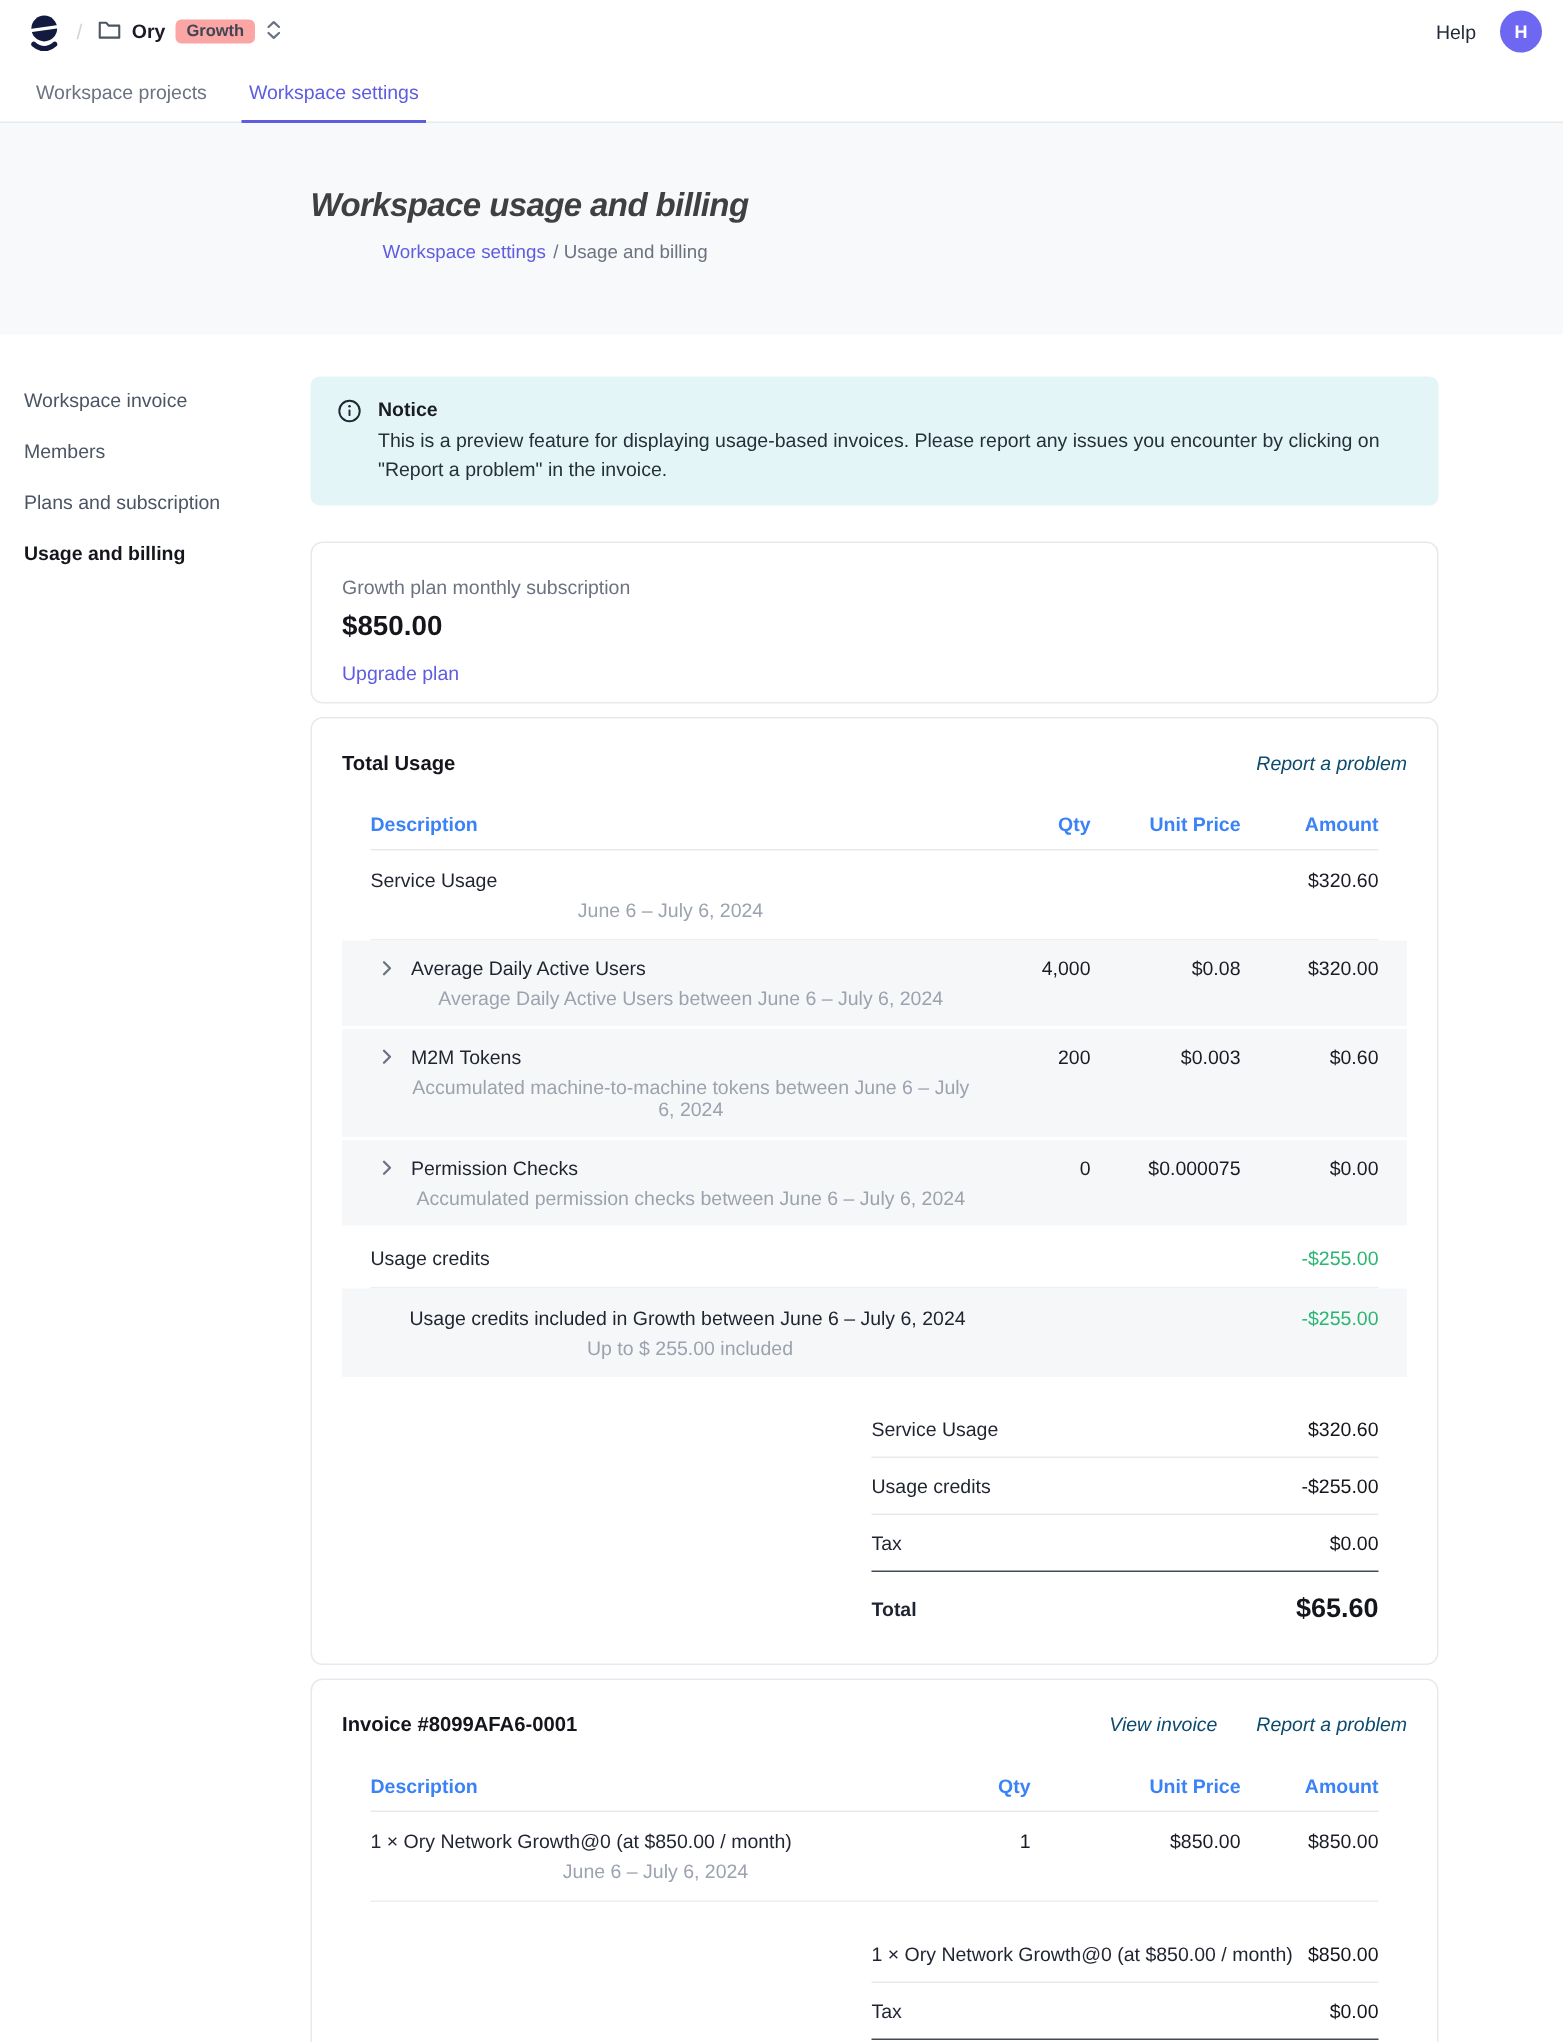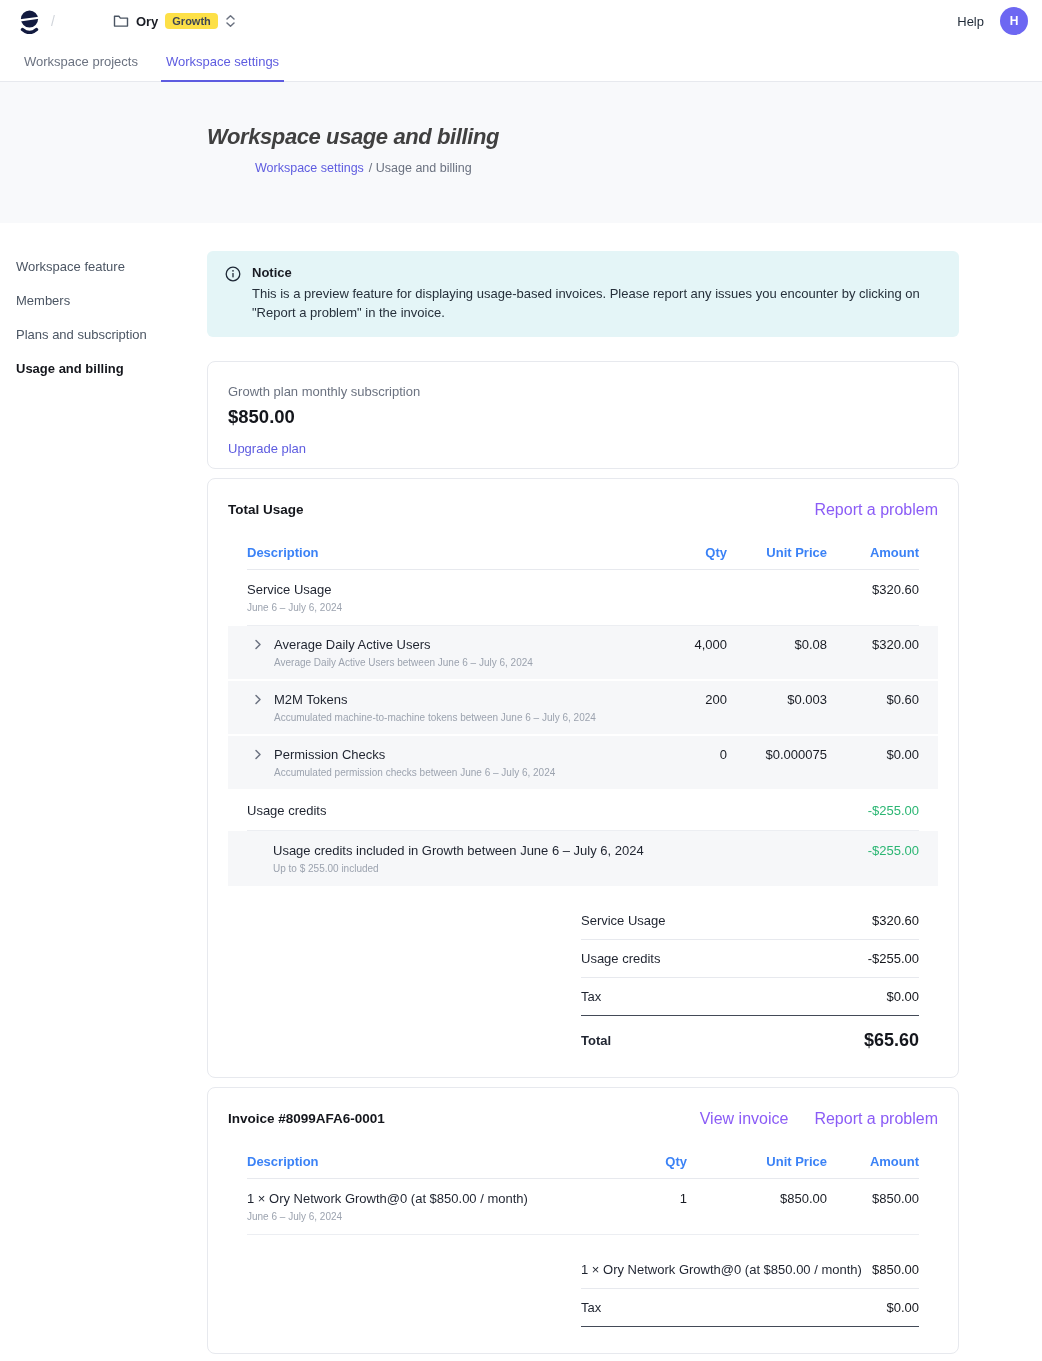--- a/index.html
+++ b/index.html
@@ -6,23 +6,23 @@
   html,body { width:1042px; background:#fff; }
   body { font-family:"Liberation Sans", sans-serif; color:#191c24; font-size:13px; }
   a { text-decoration:none; cursor:pointer; }
   .green { color:#2bb673; }
 
   
   .topbar { height:42px; display:flex; align-items:center; justify-content:space-between; padding:0 14px 0 18px; background:#fff; }
   .topbar-left { display:flex; align-items:center; gap:10px; }
   .logo { display:inline-flex; align-items:center; cursor:pointer; }
   .slash-sep { color:#d1d5db; font-size:14px; }
-  .ws-switcher { display:flex; align-items:center; gap:7px; background:none; border:none; font:inherit; cursor:pointer; color:#191c24;margin-left:48px; }
+  .ws-switcher { display:flex; align-items:flex-start; gap:7px; background:none; border:none; font:inherit; cursor:pointer; color:#191c24; }
   .ws-name { font-weight:600; font-size:13px; }
-  .plan-badge { background:#fde047; color:#3f4654; font-size:11px; font-weight:600; padding:2px 7px; border-radius:4px; }
+  .plan-badge { background:#fca5a5; color:#3f4654; font-size:11px; font-weight:600; padding:2px 7px; border-radius:4px; }
   .topbar-right { display:flex; align-items:center; gap:16px; }
   .help-link { color:#1f2937; font-size:13px; }
   .avatar { width:28px; height:28px; border-radius:50%; background:#6d67f2; color:#fff; font-size:12px; font-weight:700; display:flex; align-items:center; justify-content:center; cursor:pointer; }
 
   
   .tabs { display:flex; gap:18px; padding:0 0 0 19px; border-bottom:1px solid #e7e9ee; background:#fff; }
   .tab { font-size:13px; color:#6b7280; padding:12px 5px 11px; border-bottom:2px solid transparent; margin-bottom:-1px; cursor:pointer; }
   .tab.active { color:#5e5ce0; border-bottom-color:#5e5ce0; font-weight:500; }
 
   
@@ -49,33 +49,33 @@
   .stat-card { flex:1; border:1px solid #e7e9ee; border-radius:8px; padding:22px 20px; height:108px; }
   .stat-label { font-size:13px; color:#6b7280; }
   .stat-value { font-size:18.5px; font-weight:600; margin-top:7px; color:#14161c; }
   .upgrade-link { display:inline-block; margin-top:13px; font-size:13px; color:#5e5ce0; }
 
   
   .bill-card { border:1px solid #e7e9ee; border-radius:8px; margin-top:9px; padding:22px 20px 26px; }
   .bill-head { display:flex; justify-content:space-between; align-items:center; padding:0 0 18px; }
   .bill-title { font-size:13.5px; font-weight:700; color:#14161c; }
   .bill-links { display:flex; gap:26px; }
-  .bill-links a, .bill-head a { color:#8b5cf6; font-size:16px; }
+  .bill-links a, .bill-head a { color:#0c4a6e; font-size:13px;font-style:italic; }
 
   .table { padding:0 19px; }
   .t-head, .t-row { display:flex; align-items:flex-start; }
   .t-head { padding:8px 0 9px; border-bottom:1px solid #e7e9ee; font-weight:600; color:#3b82f6; font-size:13px; }
   .t-row.mainrow { padding:12px 0; border-bottom:1px solid #eceef2; }
   .c-desc { flex:1; min-width:0; }
   .c-qty  { width:80px;  text-align:right; }
   .c-unit { width:100px; text-align:right; }
   .c-amt  { width:92px;  text-align:right; }
   .inv .c-qty { width:60px; } .inv .c-unit { width:140px; }
   .r-title { font-size:13px; color:#1f2430; }
-  .r-sub { font-size:10px; color:#9ca3af; margin-top:5px; }
+  .r-sub { font-size:13px; color:#9ca3af; margin-top:5px;text-align:center; }
   .t-row.sub { background:#f6f7f9; margin:0 -19px 2px; padding:11px 19px; cursor:pointer; }
   .t-row.sub .chev { width:12px; margin:2px 8px 0 7px; flex:0 0 auto; display:inline-flex; }
   .t-row.creditrow { padding:12px 0; border-bottom:1px solid #eceef2; }
   .t-row.greensub { background:#f6f7f9; margin:0 -19px; padding:12px 19px; }
   .t-row.greensub .c-desc { padding-left:26px; }
 
   
   .summary { width:338px; margin-left:auto; margin-top:16px; }
   .s-row { display:flex; justify-content:space-between; align-items:center; padding:11px 0; border-bottom:1px solid #e7e9ee; font-size:13px; }
   .s-row.tax { border-bottom:1px solid #434a57; }
@@ -128,21 +128,21 @@
 <section class="hero">
   <h1>Workspace usage and billing</h1>
   <div class="breadcrumb">
     <a>Workspace settings</a><span class="bc-rest">/ Usage and billing</span>
   </div>
 </section>
 
 <div class="layout">
 
   <aside class="side">
-    <div class="side-item">Workspace feature</div>
+    <div class="side-item">Workspace invoice</div>
     <div class="side-item">Members</div>
     <div class="side-item">Plans and subscription</div>
     <div class="side-item active">Usage and billing</div>
   </aside>
 
   <main class="main">
 
     <div class="notice">
       <span style="display:inline-flex; margin-top:1px;">
         <svg width="16" height="16" viewBox="0 0 16 16" fill="none">

